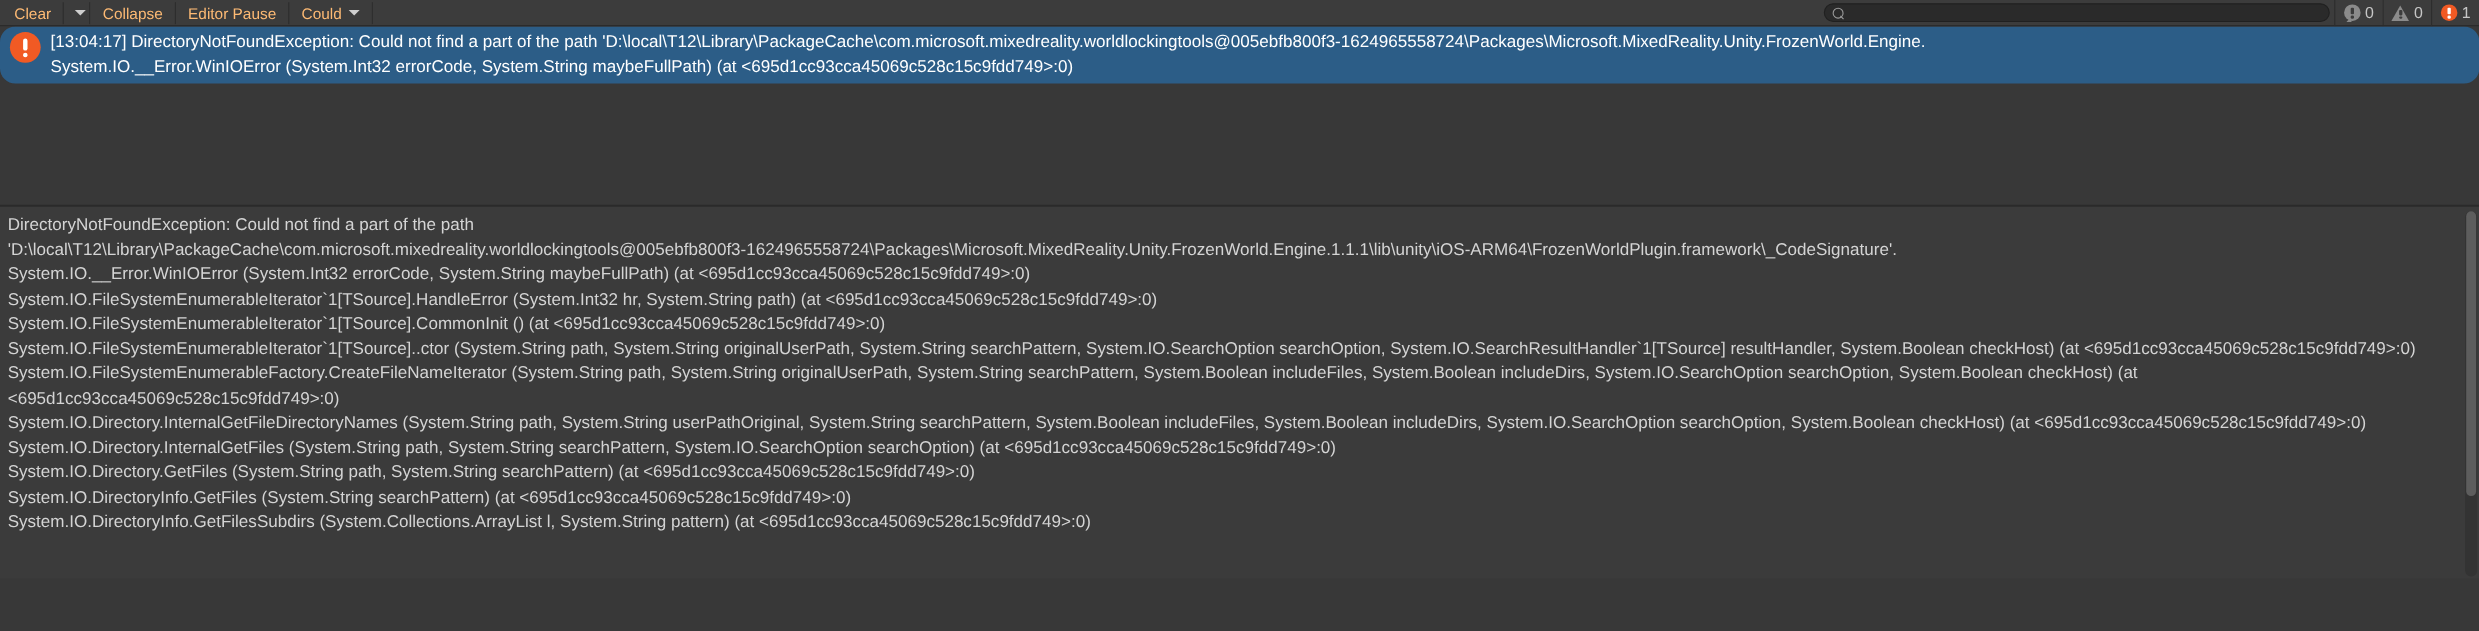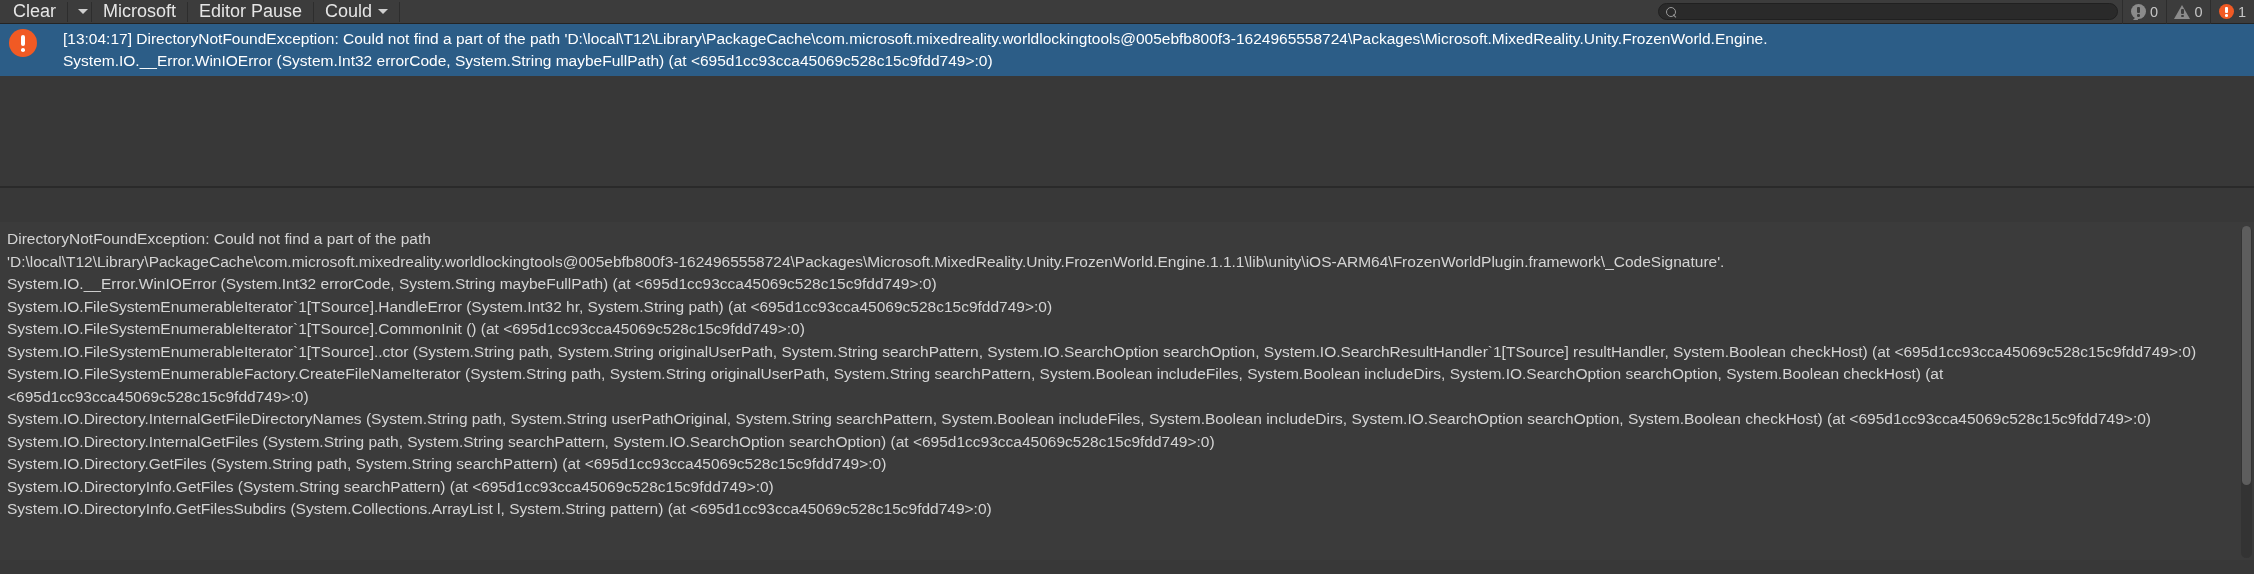--- a/index.html
+++ b/index.html
@@ -132,22 +132,22 @@
     display: flex;
     align-items: center;
     box-sizing: border-box;
     padding-left: 2px;
   }
   .tb-btn {
     height: 20px;
     display: flex;
     align-items: center;
     padding: 0 11px;
-    font-size: 18px;
-    color: #e5e5e5;
+    font-size: 14px;
+    color: #fdba74;
     background: transparent;
     border: none;
     border-right: 1px solid #2d2d2d;
     box-sizing: border-box;
     white-space: nowrap;
     cursor: default;
     user-select: none;
     font-family: "Liberation Sans", sans-serif;
   }
   .tb-split-arrow {
@@ -304,26 +304,27 @@
   .list-area {
     position: relative;
     height: 162px;
     background: #383838;
     overflow: hidden;
     box-sizing: border-box;
   }
   .log-entry {
     display: flex;
     align-items: flex-start;
-    gap: 26px;
+    gap: 9px;
     padding: 4px 8px 4px 9px;
     box-sizing: border-box;
     background: #2c5d87;
     cursor: default;
     user-select: none;
+    border-radius: 14px;
   }
   .log-entry .entry-icon {
     width: 28px; height: 28px;
     flex: none;
     margin-top: 1px;
     border-radius: 50%;
     background: #f15a24;
     position: relative;
   }
   .log-entry .entry-icon::after {
@@ -366,21 +367,20 @@
   }
 
   
   .detail-pane {
     position: relative;
     background: #3b3b3b;
     height: 338px;
     overflow: hidden;
     box-sizing: border-box;
     padding: 6px 0 0 7px;
-    margin-top: 34px;
   }
   .detail-text {
     font-size: 15.5px;
     line-height: 22.5px;
     color: #d4d4d4;
     white-space: pre-wrap;
     word-break: normal;
     overflow-wrap: anywhere;
     padding-right: 22px;
     user-select: text;
@@ -408,21 +408,21 @@
 <body>
 
 <div id="app">
 
 
   <div class="toolbar">
     <button class="tb-btn">Clear</button>
     <button class="tb-btn tb-split-arrow">
       <span class="caret"></span>
     </button>
-    <button class="tb-btn">Microsoft</button>
+    <button class="tb-btn">Collapse</button>
     <button class="tb-btn">Editor Pause</button>
     <button class="tb-btn">
       <span>Could</span>
       <span class="caret"></span>
     </button>
 
     <div class="toolbar-spacer"></div>
 
     <div class="search-box">
       <span class="search-icon"></span>

